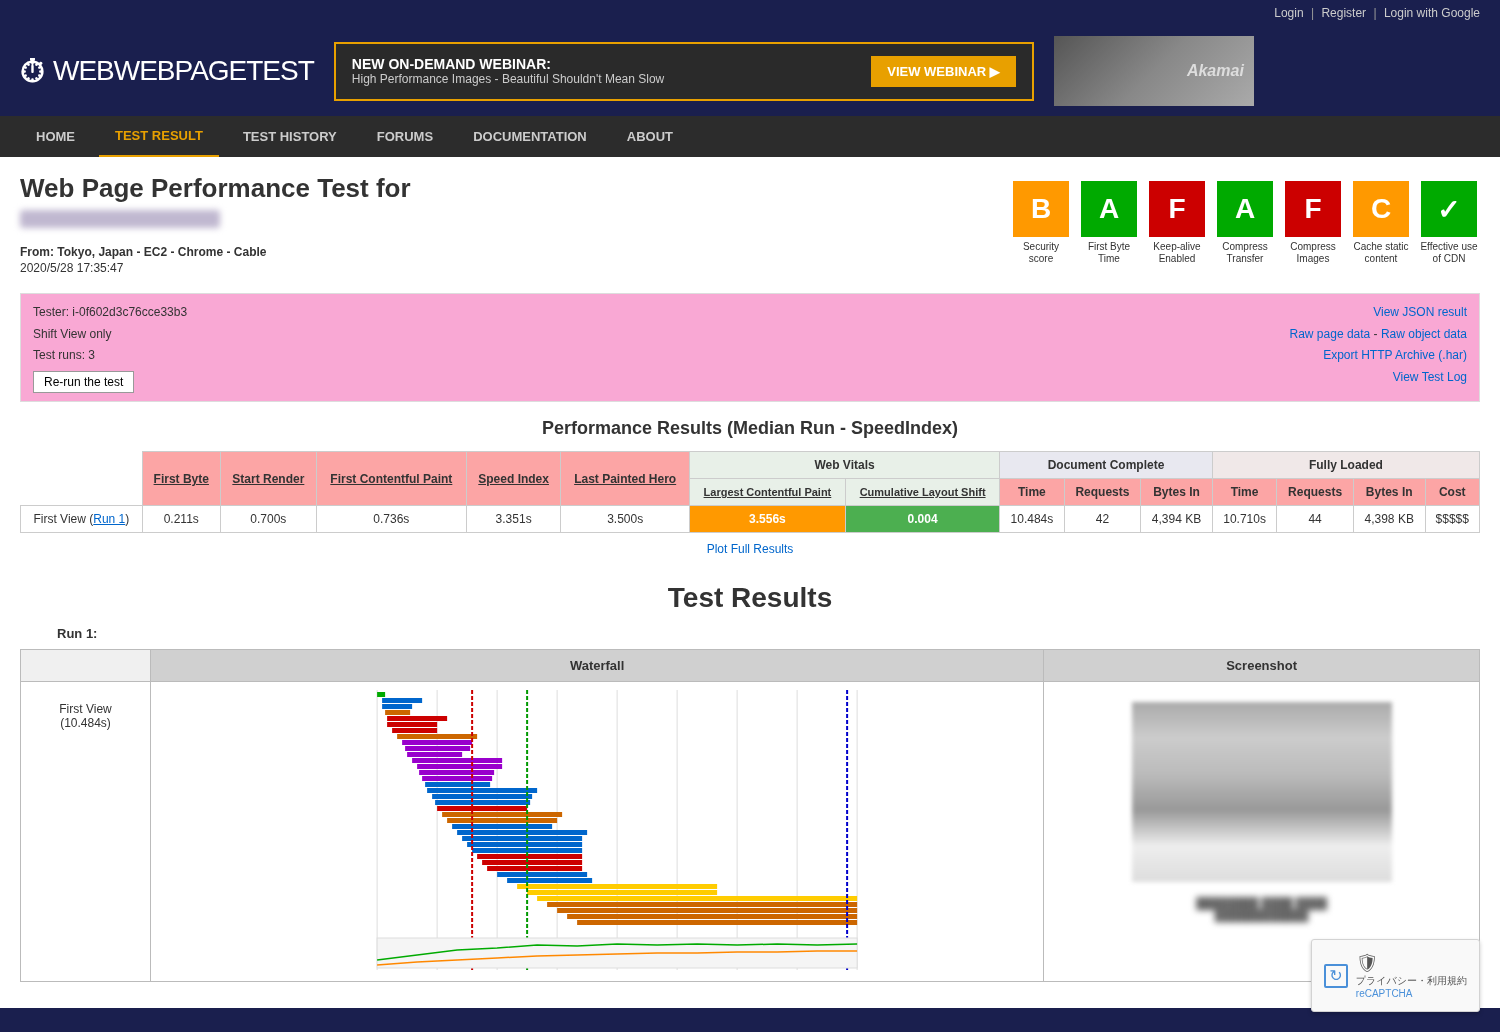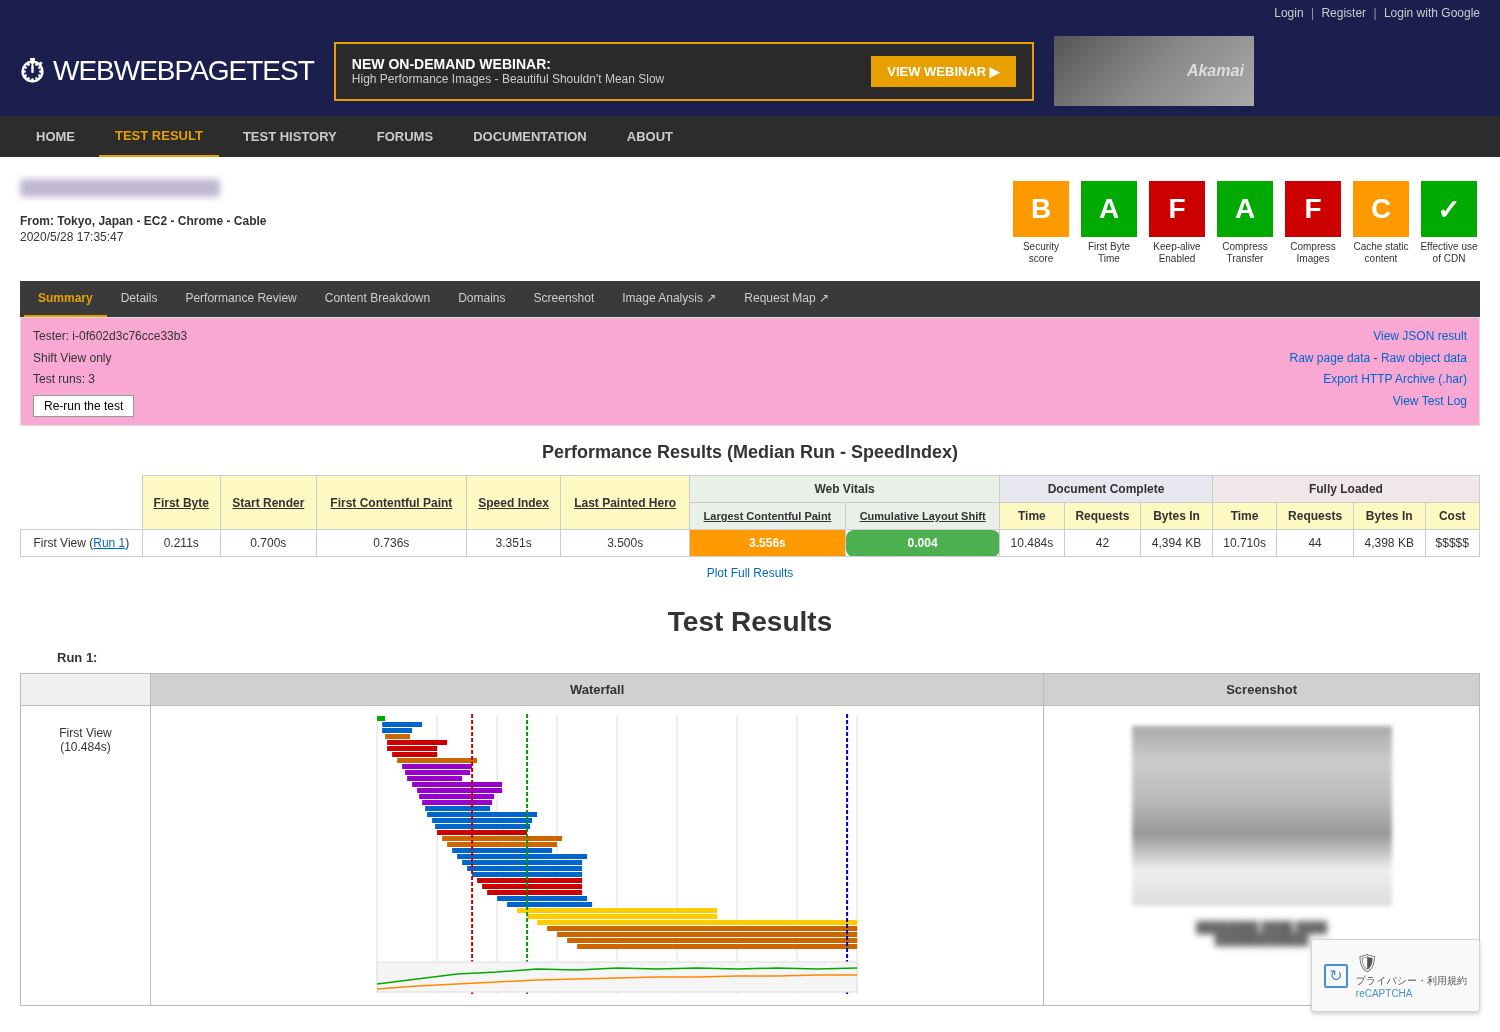--- a/index.html
+++ b/index.html
@@ -204,36 +204,36 @@
     .perf-table {
       width: 100%;
       border-collapse: collapse;
       font-size: 12px;
     }
     .perf-table th, .perf-table td {
       border: 1px solid #ccc;
       padding: 6px 8px;
       text-align: center;
     }
-    .perf-table th { background: #fef9c3; font-weight: bold; }
+    .perf-table th { background: #fca5a5; font-weight: bold; }
     .perf-table td { background: white; }
 
     .web-vitals-header {
       background: #e8f0e8 !important;
       border-bottom: 2px solid #666;
     }
     .doc-complete-header {
       background: #e8e8f0 !important;
     }
     .fully-loaded-header {
       background: #f0e8e8 !important;
     }
 
     .col-lcp { background: #f90 !important; color: white; font-weight: bold; }
-    .col-cls { background: #4caf50 !important; color: white; font-weight: bold; border-radius: 8px; }
+    .col-cls { background: #4caf50 !important; color: white; font-weight: bold; }
 
     .underline-link { text-decoration: underline; cursor: pointer; color: #0066cc; }
 
     .plot-link { text-align: center; margin-top: 8px; }
     .plot-link a { color: #0066cc; text-decoration: none; font-size: 12px; }
 
     
     .test-results-section { padding: 10px 0; }
     .test-results-section h2 { text-align: center; font-size: 28px; margin-bottom: 12px; }
     .run-label { font-size: 13px; font-weight: bold; margin-bottom: 8px; padding-left: 37px; }
@@ -354,20 +354,21 @@
   <a class="nav-item">TEST HISTORY</a>
   <a class="nav-item">FORUMS</a>
   <a class="nav-item">DOCUMENTATION</a>
   <a class="nav-item">ABOUT</a>
 </nav>
 
 <div class="main-content">
 
   <div class="score-section">
     <div>
+      <div class="page-title">Web Page Performance Test for</div>
       <div class="blurred-url"></div>
       <div class="test-meta">
         <div class="meta-line bold">From: Tokyo, Japan - EC2 - Chrome - Cable</div>
         <div class="meta-line">2020/5/28 17:35:47</div>
       </div>
     </div>
     <div style="text-align:right;">
       <div class="scores-grid">
         <div class="score-box">
           <div class="score-letter grade-B">B</div>
@@ -394,30 +395,20 @@
           <div class="score-label">Cache static content</div>
         </div>
         <div class="score-box">
           <div class="score-letter grade-check">✓</div>
           <div class="score-label">Effective use of CDN</div>
         </div>
       </div>
     </div>
   </div>
 
-  <div class="sub-nav">
-    <a class="sub-nav-item active">Summary</a>
-    <a class="sub-nav-item">Details</a>
-    <a class="sub-nav-item">Performance Review</a>
-    <a class="sub-nav-item">Content Breakdown</a>
-    <a class="sub-nav-item">Domains</a>
-    <a class="sub-nav-item">Screenshot</a>
-    <a class="sub-nav-item">Image Analysis ↗</a>
-    <a class="sub-nav-item">Request Map ↗</a>
-  </div>
 
   <div class="info-bar">
     <div class="info-left">
       <div>Tester: i-0f602d3c76cce33b3</div>
       <div>Shift View only</div>
       <div>Test runs: 3</div>
       <div style="margin-top:4px;">
         <button class="rerun-btn">Re-run the test</button>
       </div>
     </div>

